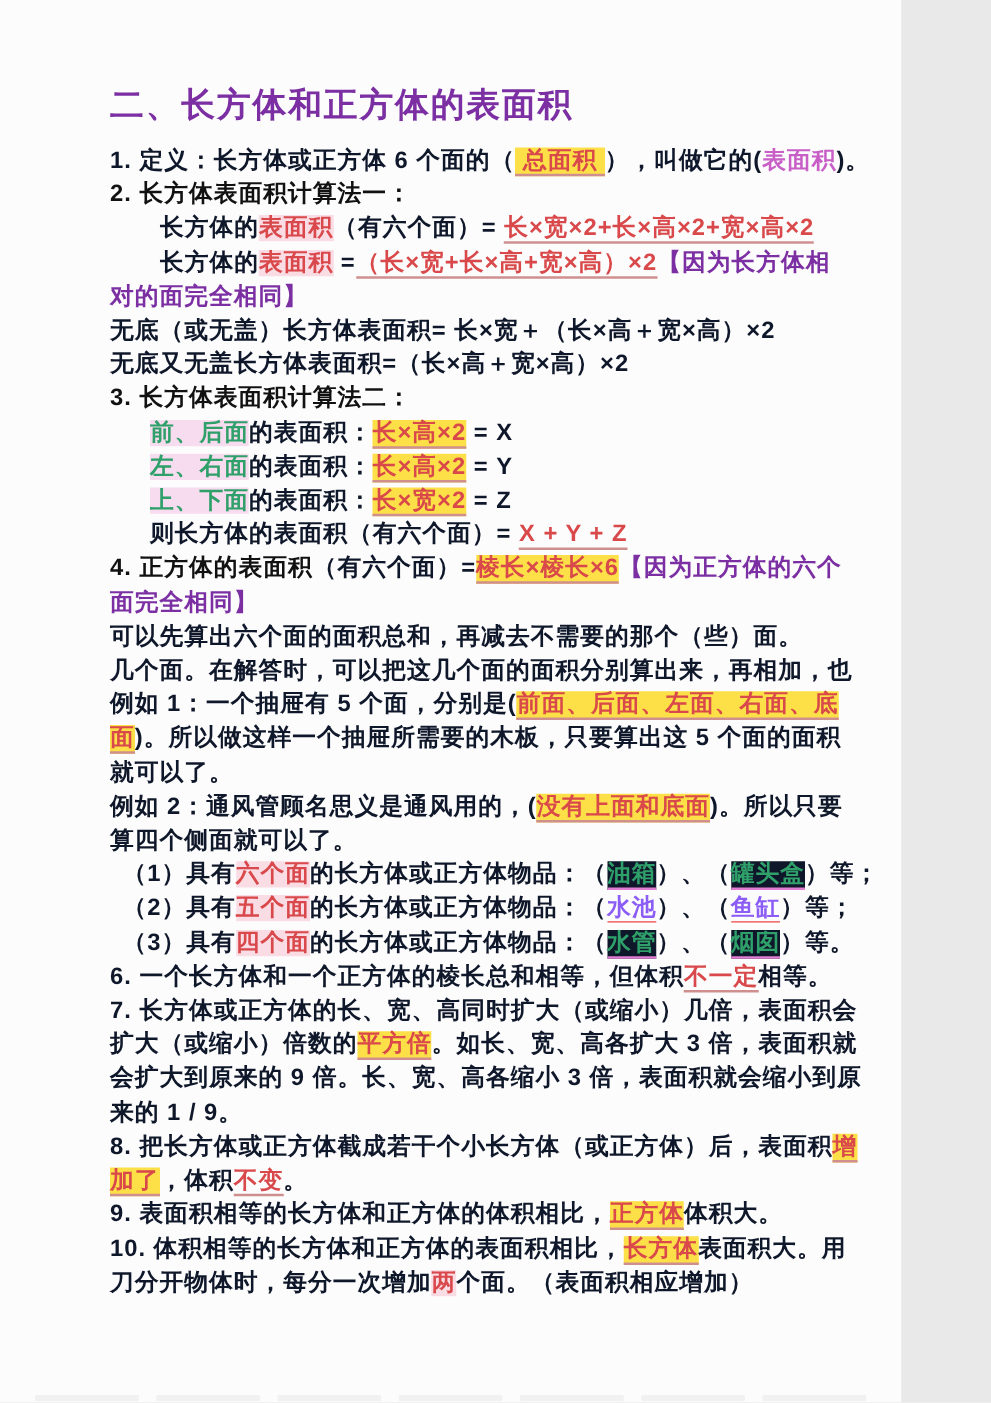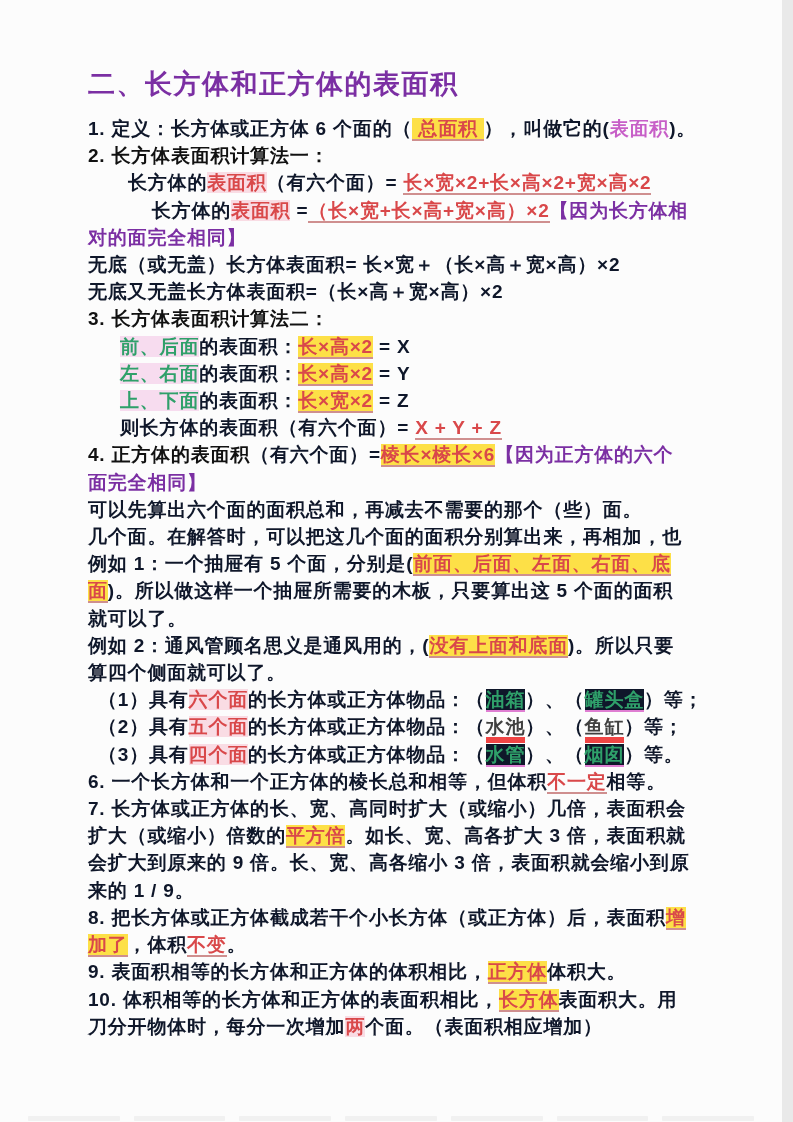--- a/index.html
+++ b/index.html
@@ -1,18 +1,18 @@
 <!DOCTYPE html>
 <html><head>
 <meta charset="utf-8">
 <style>
   html,body{margin:0;padding:0;background:#e9e9e9;}
   .page{
     position:relative;
-    width:782px;height:1122px;
+    width:721px;height:1122px;
     background:#fcfcfc;
     font-family:"Liberation Sans","DejaVu Sans",sans-serif;
     overflow:hidden;
     box-sizing:border-box;
     padding:66px 70px 0 88px;
     color:#1f1f1f;
   }
   .title{
     font-size:27px;
     font-weight:700;
@@ -28,21 +28,21 @@
   }
   .line{white-space:nowrap;}
   .s-k{color:#0f172a;}
   .s-bd{color:#111;font-weight:700;}
   .s-pu{color:#7b2fa3;}
   .s-mg{color:#c75fc7;}
   .s-r{color:#d9484a;border-bottom:2px solid #cf8f8f;}
   .s-rh{color:#d9484a;border-bottom:2px solid #cf8f8f;background:#fde047;margin-top:32px;}
   .s-rx{color:#d9484a;background:#f9dce4;}
   .s-gf{color:#2fa06a;background:#f7dcef;}
-  .s-g{color:#404040;border-bottom:6px solid #ef4444;}
+  .s-g{color:#8b5cf6;border-bottom:1px solid #ef4444;}
   .s-gh{color:#2fa06a;border-bottom:2px solid #df7ed2;background:#0f172a;}
   .footer-dashes{
     position:absolute;left:28px;right:28px;bottom:1px;
     display:flex;gap:14px;height:5px;
   }
   .footer-dashes .dash{flex:1;background:#f1f1f1;border-radius:1px;}
 </style>
 </head>
 <body>
 

